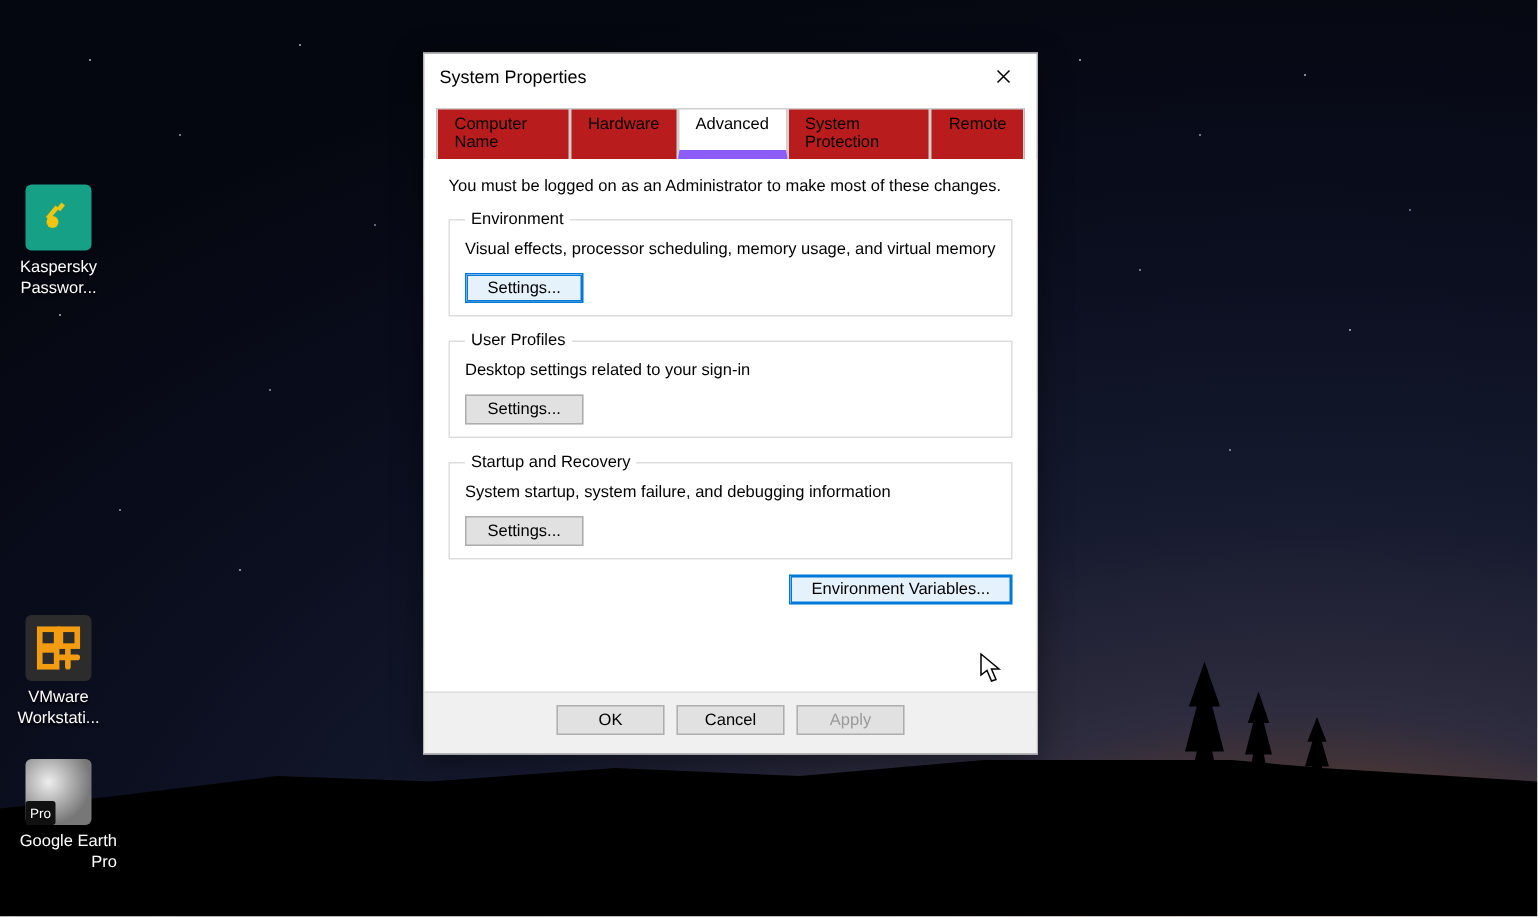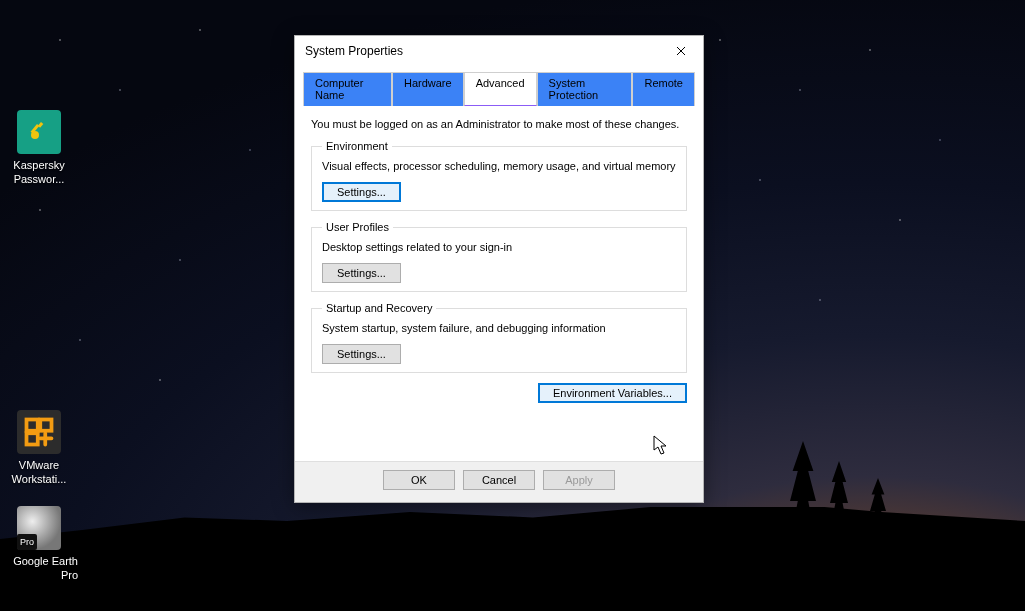--- a/index.html
+++ b/index.html
@@ -41,41 +41,41 @@
   .tree { position: absolute; bottom: 70px; background:#000; pointer-events:none; }
   .tree.t1 { left: 790px; width: 26px; height: 100px; clip-path: polygon(50% 0, 90% 30%, 70% 30%, 100% 60%, 70% 60%, 100% 100%, 0 100%, 30% 60%, 0 60%, 30% 30%, 10% 30%); }
   .tree.t2 { left: 830px; width: 18px; height: 70px; clip-path: polygon(50% 0, 90% 30%, 70% 30%, 100% 60%, 70% 60%, 100% 100%, 0 100%, 30% 60%, 0 60%, 30% 30%, 10% 30%); bottom: 80px;}
   .tree.t3 { left: 870px; width: 16px; height: 55px; clip-path: polygon(50% 0, 90% 30%, 70% 30%, 100% 60%, 70% 60%, 100% 100%, 0 100%, 30% 60%, 0 60%, 30% 30%, 10% 30%); bottom: 78px;}
 
   
   .dicon { position: absolute; width: 78px; text-align: center; color: #fff; font-size: 11px; line-height: 14px; text-shadow: 0 1px 2px #000; }
   .dicon .glyph { width: 44px; height: 44px; margin: 0 auto 4px; border-radius: 4px; display: flex; align-items: center; justify-content: center; font-size: 24px; }
   .i1 { left: 0px; top: 18px; }
   .i1 .glyph { background: linear-gradient(#f9e79f,#f1c40e); }
-  .i2 { left: 0px; top: 110px; }
+  .i2 { left: 0px; top: 123px; }
   .i2 .glyph { background: #16a085; color:#f1c40e; }
   .i3 { left: 0px; top: 410px; }
   .i3 .glyph { background: #2c2c2c; color:#f39c12; }
   .i4 { left: 0px; top: 506px; text-align: right; }
   .i4 .glyph { background: radial-gradient(circle at 35% 35%, #eee, #777 70%); position:relative; }
   .pro-badge { position:absolute; bottom:0; left:0; font-size:9px; background:#111; color:#fff; padding:1px 3px; border-radius:2px;}
 
   
   .dlg {
-    position: absolute; left: 294px; top: 35px; width: 410px; height: 468px;
+    position: absolute; left: 282px; top: 35px; width: 410px; height: 468px;
     background: #fff; border: 1px solid #b5b5b5; box-shadow: 0 4px 20px rgba(0,0,0,.4);
     display: flex; flex-direction: column;
     color: #000;
   }
   .titlebar { display:flex; align-items:center; height: 30px; padding: 0 0 0 10px; font-size: 12px; }
   .titlebar .title { flex: 1; }
   .titlebar .close { width: 44px; height: 30px; display:flex; align-items:center; justify-content:center; font-size: 14px; }
   .tabrow { display:flex; margin: 6px 8px 0; border-bottom: 1px solid #cfcfcf; background: #fff; }
-  .tab { padding: 4px 11px 5px; border: 1px solid #cfcfcf; border-bottom: none; background: #3b82f6; margin-right: 0px; margin-bottom: -1px; font-size: 11px; cursor: default; }
-  .tab.active { background: #fff; border-bottom: 1px solid #8b5cf6; position: relative; z-index: 1; }
+  .tab { padding: 4px 11px 5px; border: 1px solid #cfcfcf; border-bottom: none; background: #b91c1c; margin-right: 0px; margin-bottom: -1px; font-size: 11px; cursor: default; }
+  .tab.active { background: #fff; border-bottom: 6px solid #8b5cf6; position: relative; z-index: 1; }
   .body { flex: 1; padding: 10px 16px 6px; background: #fff; font-size: 11px; color: #000; }
   .note { margin: 2px 0 10px; }
   fieldset.group {
     border: 1px solid #ddd; margin: 0 0 10px; padding: 6px 10px 8px;
   }
   fieldset.group legend { font-size: 11px; padding: 0 4px; }
   .desc { margin: 2px 0 10px; }
   .btnrow { display:flex; justify-content:flex-start; }
   button.win {
     background: #e1e1e1; border: 1px solid #adadad; padding: 3px 14px; font-size: 11px;

